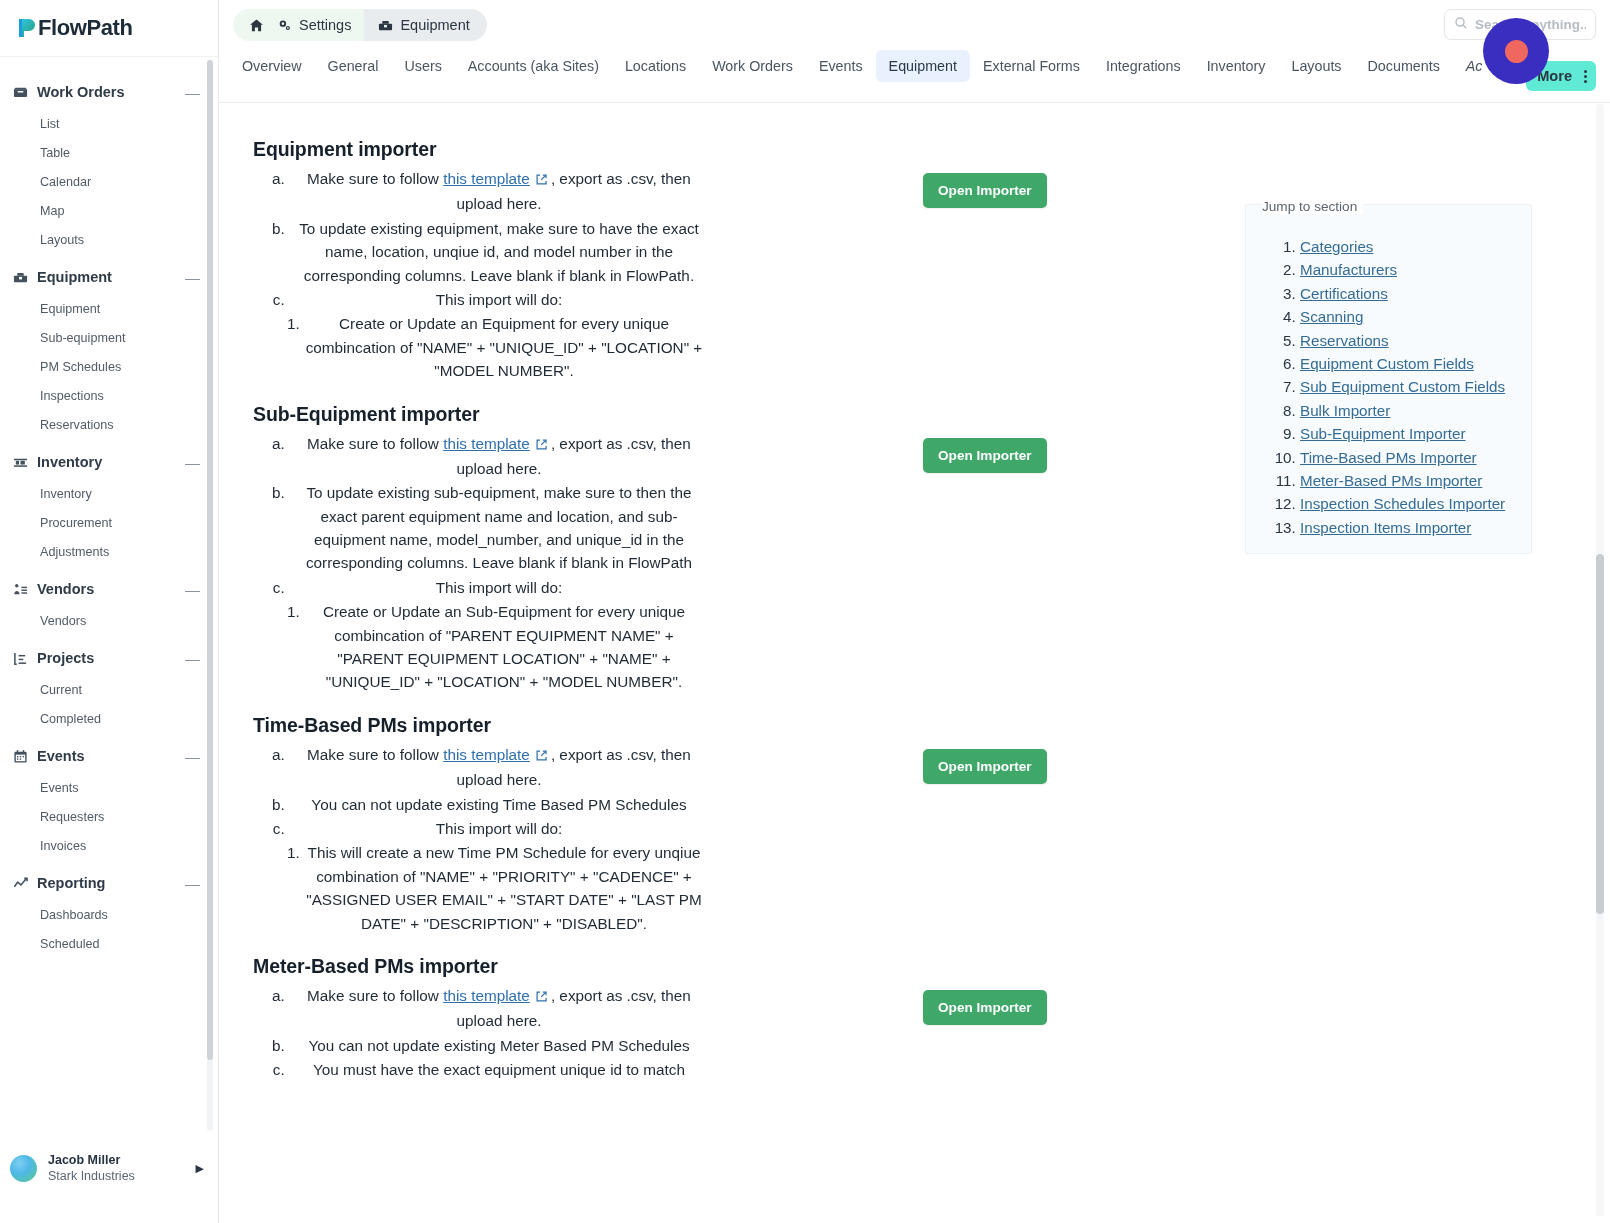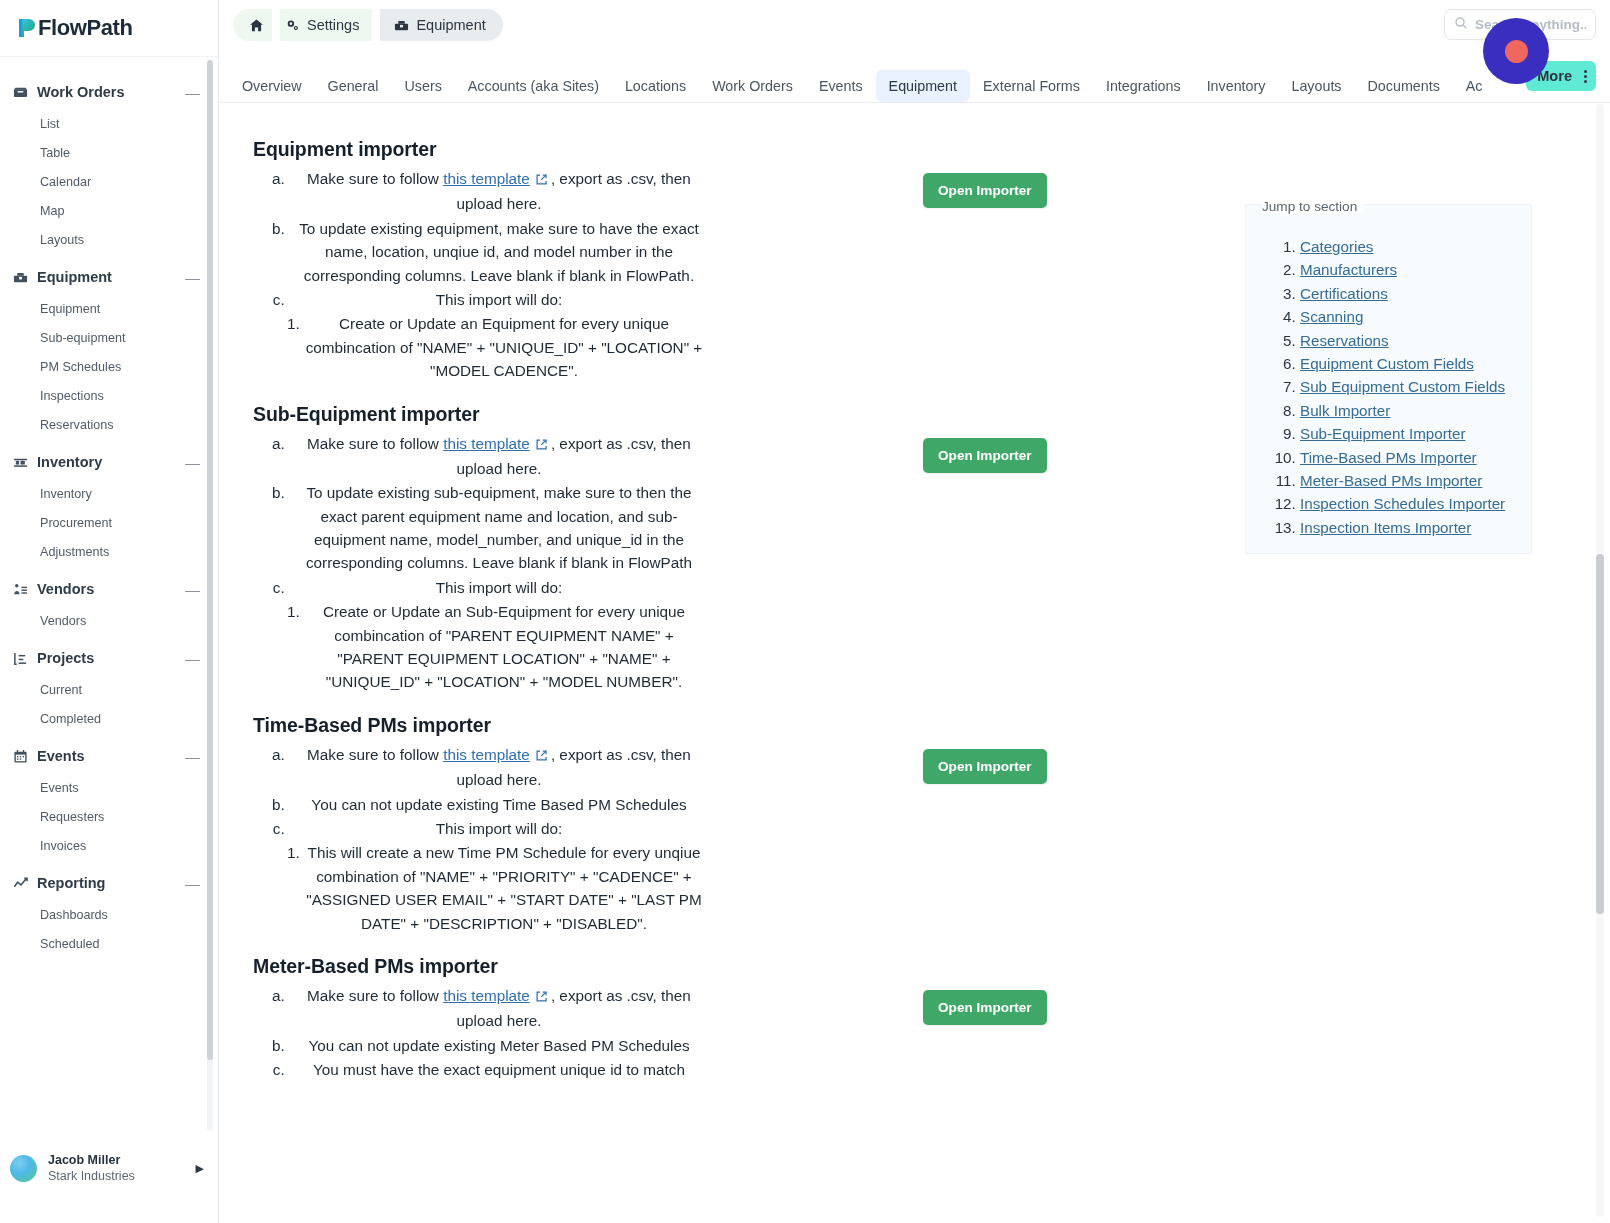--- a/index.html
+++ b/index.html
@@ -69,21 +69,21 @@
   .user-caret { color: #2b3642; font-size: 11px; padding-right: 4px; }
 
   
   .main { flex: 1; position: relative; height: 1223px; background: #fff; }
 
   .topbar {
     height: 50px; display: flex; align-items: center;
     padding: 0 14px 0 14px; position: relative;
   }
   .crumbs {
-    display: flex; align-items: center; gap: 8px;
+    display: flex; align-items: center; gap: 0;
     border-radius: 18px; overflow: hidden; height: 42px;
   }
   .crumb {
     display: flex; align-items: center; gap: 7px; height: 32px;
     padding: 0 13px; font-size: 14.5px; color: #2b3642; cursor: pointer;
   }
   .crumb.c-home { background: #eef8f1; padding-left: 15px; padding-right: 8px; border-radius: 18px 0 0 18px;}
   .crumb.c-settings { background: #eef8f1; padding-left: 4px;}
   .crumb.c-equipment { background: #e9ecef; border-radius: 0 18px 18px 0; padding-right: 17px;}
   .crumb-ico { display: inline-flex; width: 16px; height: 16px; align-items: center; justify-content: center; color: #2b3642;}
@@ -92,29 +92,29 @@
     position: absolute; right: 14px; top: 9px;
     width: 152px; height: 31px; border: 1px solid #e4e6ea; border-radius: 7px;
     display: flex; align-items: center; padding: 0 9px; gap: 7px;
     background: #fff;
   }
   .search-ph { font-size: 13.5px; color: #b6bcc4; font-weight: bold; white-space: nowrap; overflow:hidden;}
 
   .tabbar {
     position: relative; height: 53px;
     border-bottom: 1px solid #e9ebee;
-    display: flex; align-items: flex-end; padding: 0 10px 0 10px;
+    display: flex; align-items: flex-start; padding: 0 10px 0 10px;
     background: #fff; overflow: hidden;
   }
   .tab {
     font-size: 14.3px; color: #4a5560; padding: 8px 13px;
     border-radius: 6px; cursor: pointer; white-space: nowrap;
   }
   .tab.active { background: #e8f1fd; color: #2c3a47; }
-  .tab.clipped { overflow: hidden; max-width: 30px; }
+  .tab.clipped { overflow: hidden; max-width: 30px; font-style: italic; }
   .more-btn {
     position: absolute; right: 14px; top: 11px;
     display: flex; align-items: center; gap: 12px;
     background: #5eead4; border-radius: 6px; padding: 7px 9px 7px 11px;
     font-size: 14.6px; font-weight: bold; color: #2b3642; cursor: pointer;
   }
   .kebab { display:flex; flex-direction: column; gap: 2px; align-items:center; }
   .kebab i { width: 3px; height: 3px; border-radius: 50%; background: #2b3642; display:block;}
 
   
@@ -434,21 +434,21 @@
           <h2 class="sec-title">Equipment importer</h2>
           <ol class="alpha">
             <li><span>Make sure to follow </span><a class="tpl-link">this template</a><span class="ext-ico"><svg width="13" height="13" viewBox="0 0 16 16" fill="none" stroke="#2f6fad" stroke-width="1.5">
                     <path d="M6.2 2.5H2.6v11h11V9.8"></path>
                     <path d="M9.6 2.5h4v4"></path>
                     <path d="M13.2 2.9 7.6 8.5"></path>
                   </svg></span><span>, export as .csv, then upload here.</span></li>
             <li>To update existing equipment, make sure to have the exact name, location, unqiue id, and model number in the corresponding columns. Leave blank if blank in FlowPath.</li>
             <li><span>This import will do:</span>
               <ol class="num">
-                  <li>Create or Update an Equipment for every unique combincation of "NAME" + "UNIQUE_ID" + "LOCATION" + "MODEL CADENCE".</li>
+                  <li>Create or Update an Equipment for every unique combincation of "NAME" + "UNIQUE_ID" + "LOCATION" + "MODEL NUMBER".</li>
                 </ol>
             </li>
           </ol>
           <button class="open-btn">Open Importer</button>
         </div>
 
         <div class="section">
           <h2 class="sec-title">Sub-Equipment importer</h2>
           <ol class="alpha">
             <li><span>Make sure to follow </span><a class="tpl-link">this template</a><span class="ext-ico"><svg width="13" height="13" viewBox="0 0 16 16" fill="none" stroke="#2f6fad" stroke-width="1.5">

